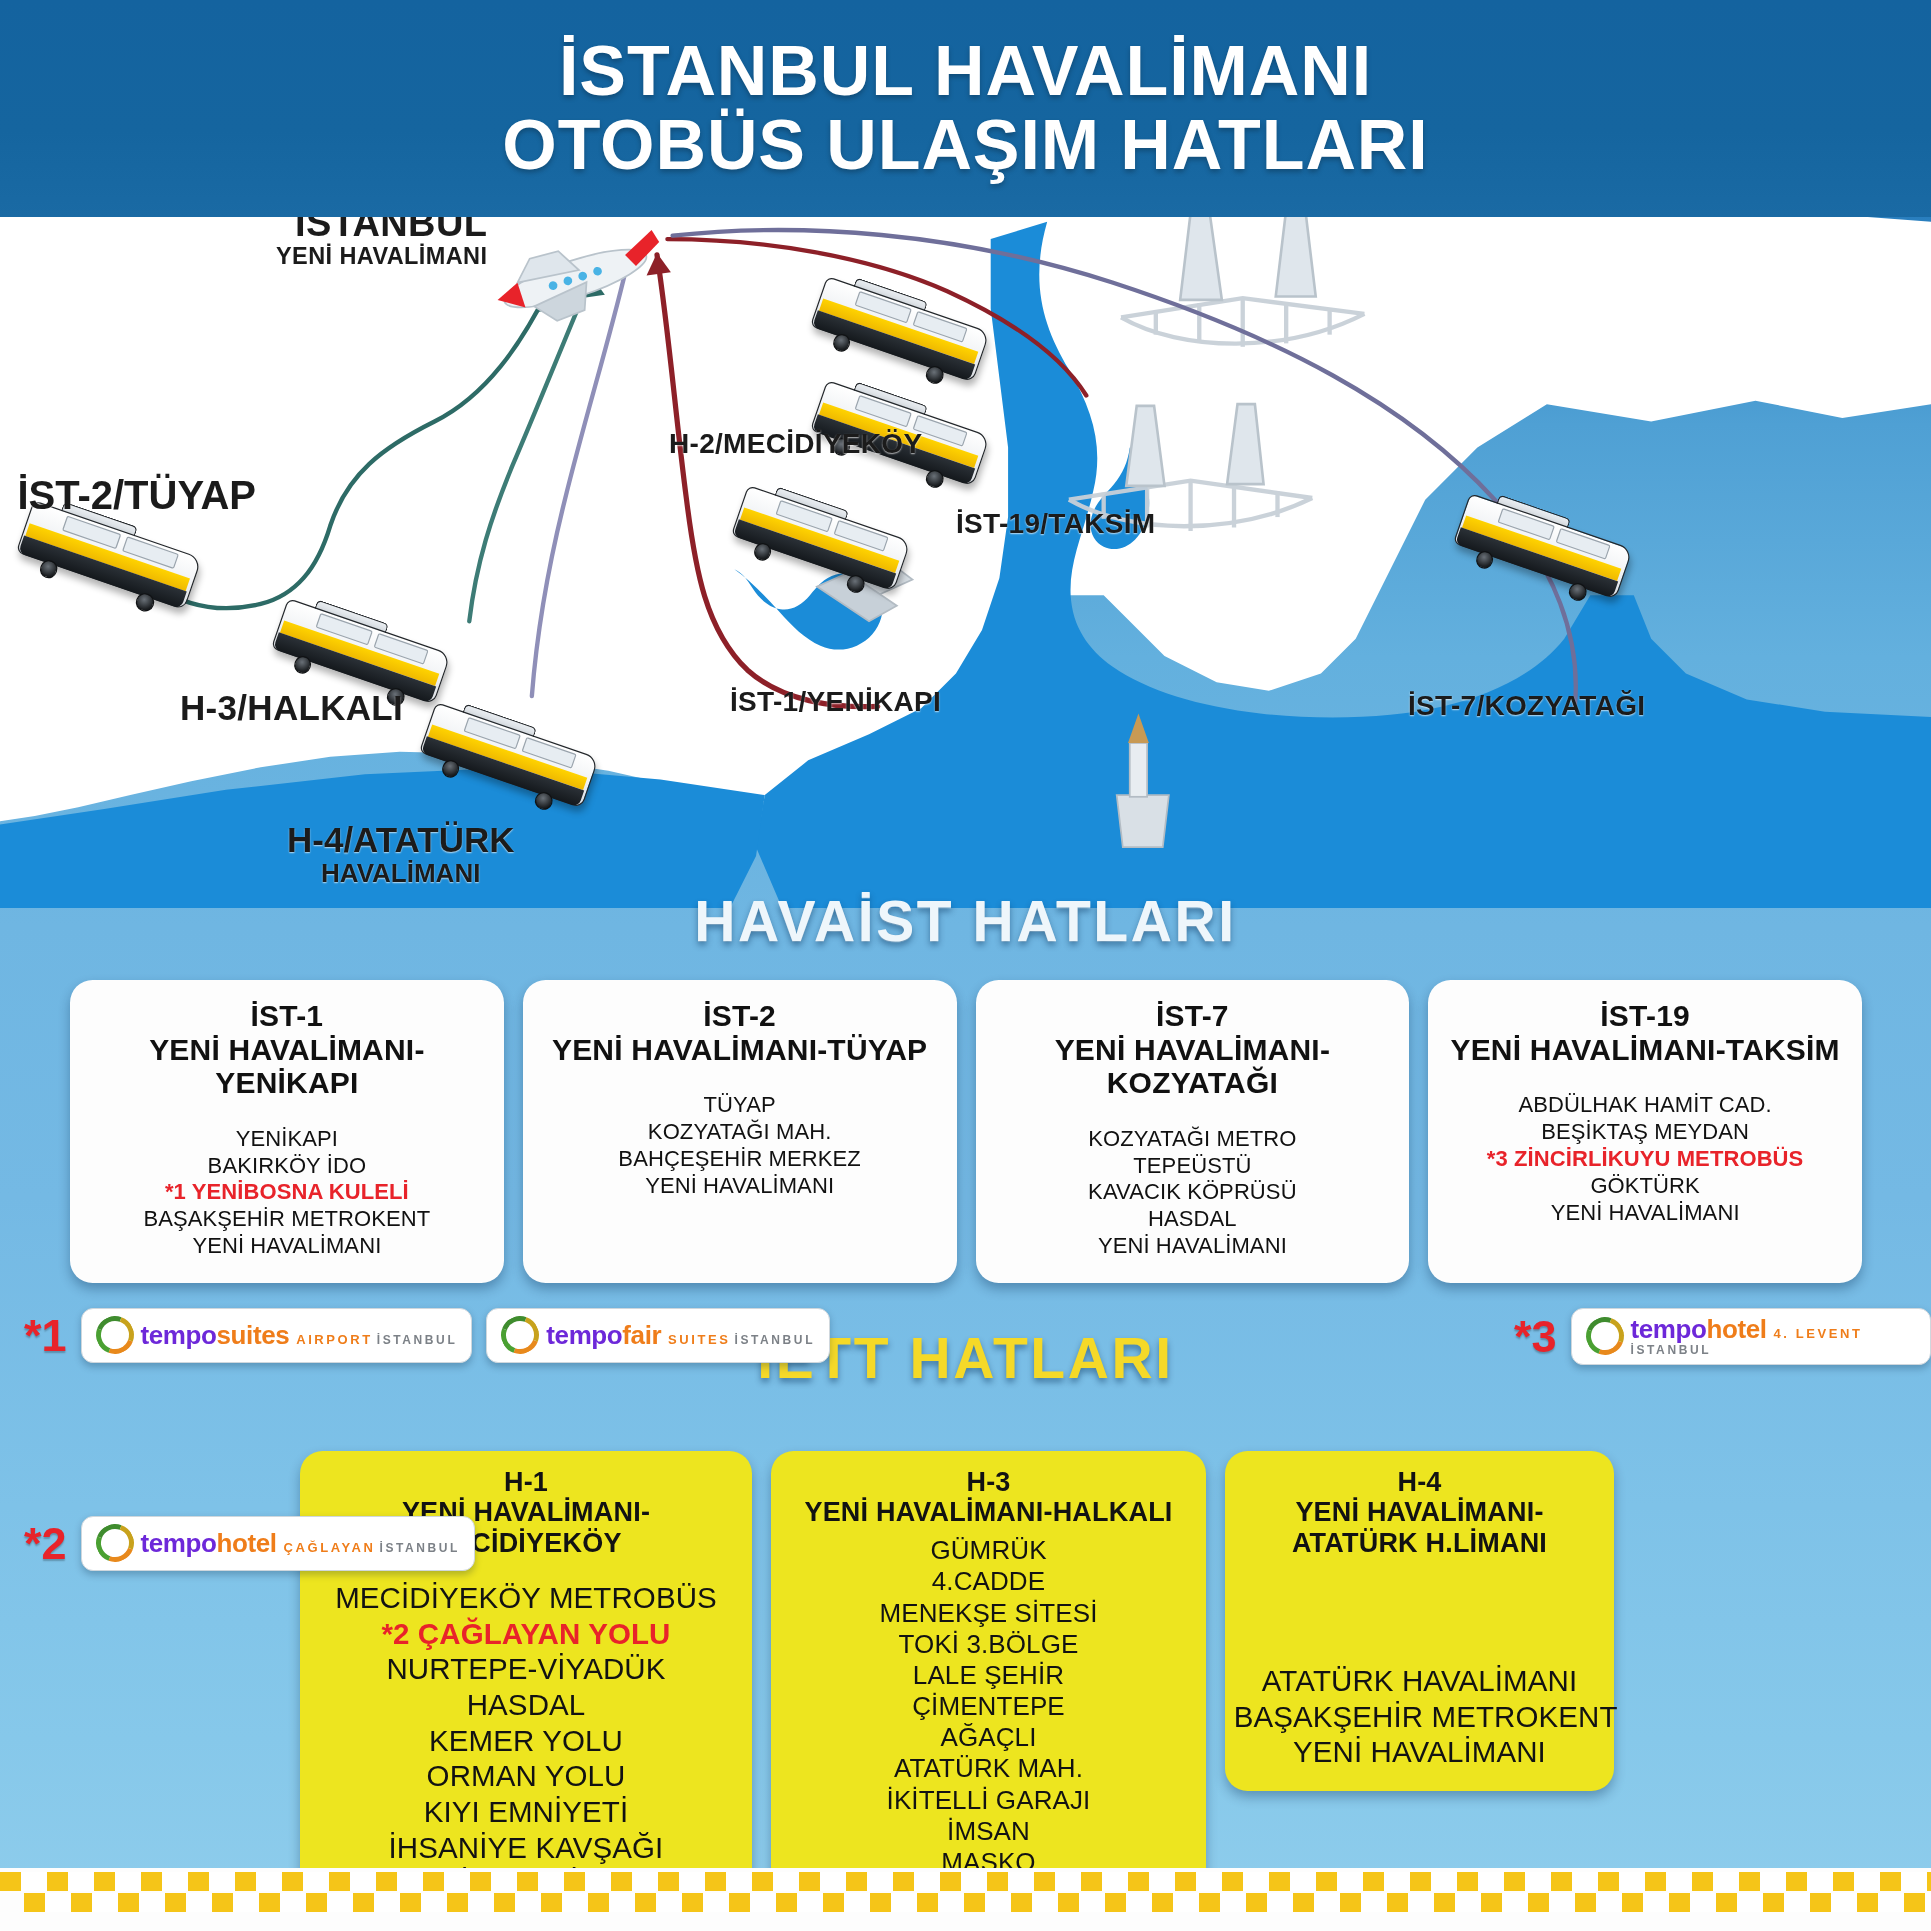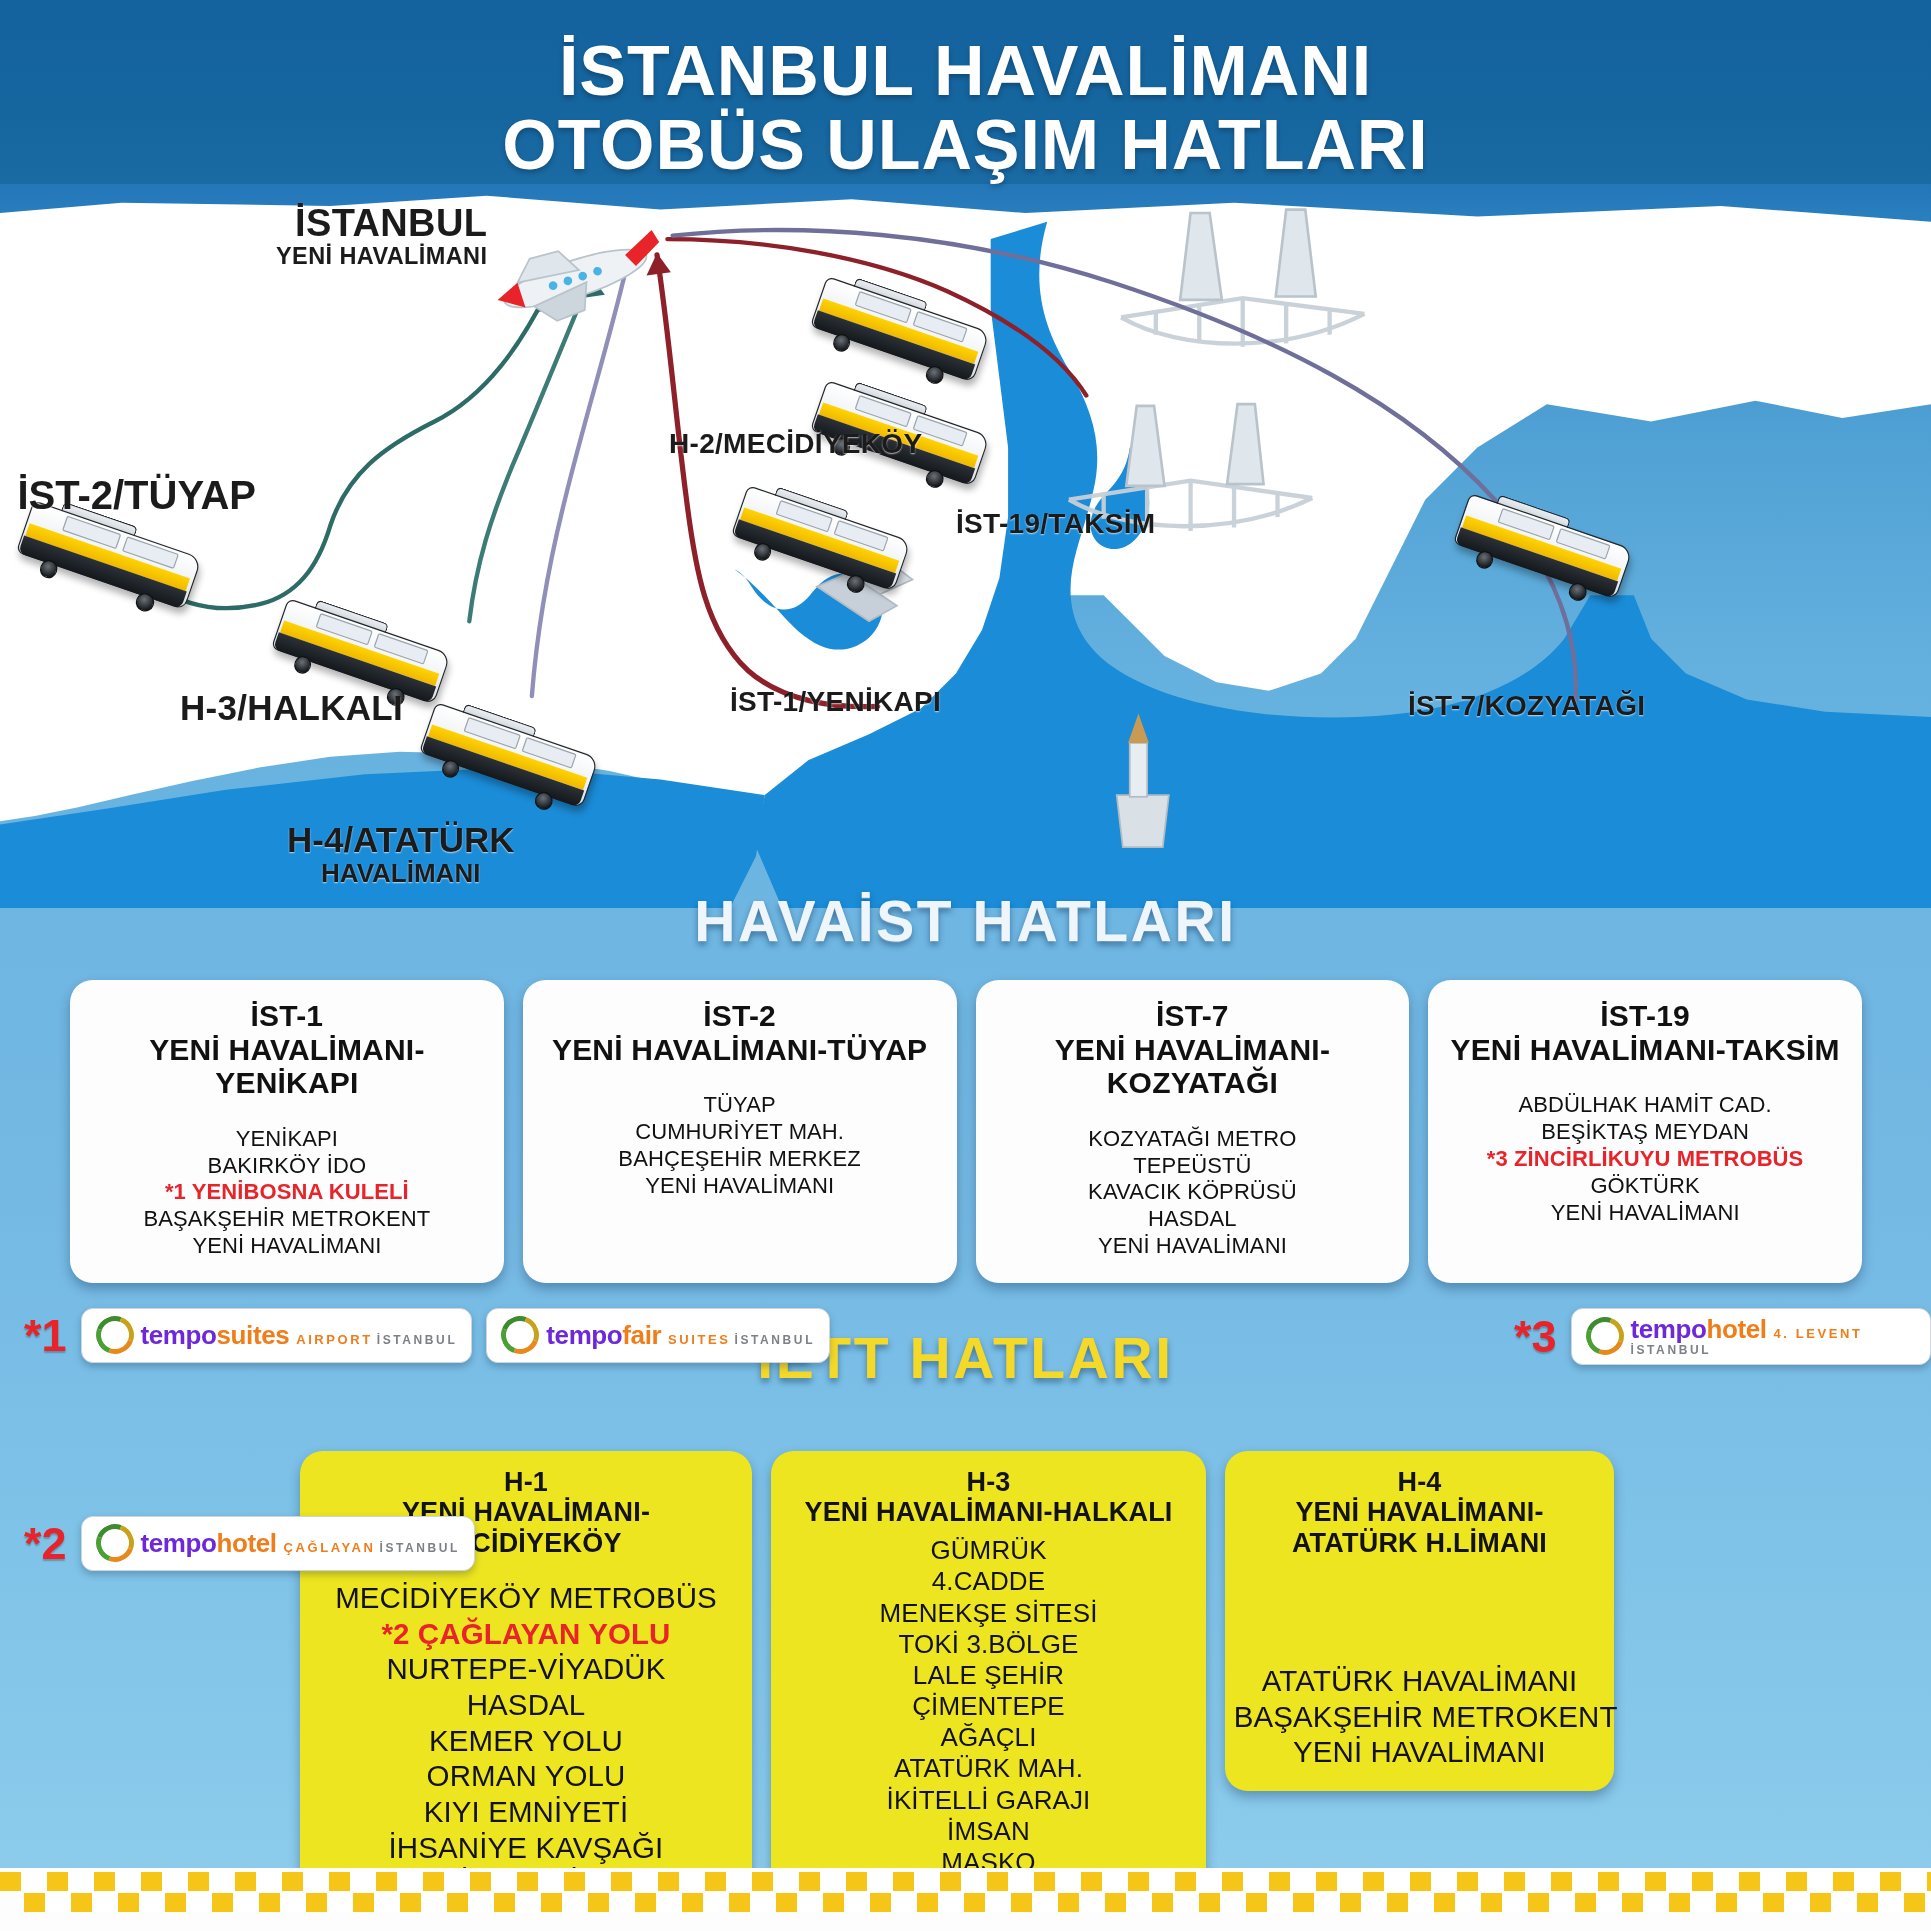--- a/index.html
+++ b/index.html
@@ -27,21 +27,21 @@
         #7ec2e8 78%,
         #86c8ea 90%,
         #8fcdec 100%);
     overflow: hidden;
   }
 
   
   .header {
     position: absolute;
     top: 0; left: 0; right: 0;
-    height: 184px;
+    height: 217px;
     background: linear-gradient(180deg,#14639f 0%, #15659f 60%, #1a6aa4 100%);
     z-index: 5;
   }
   .title {
     position: absolute;
     top: 35px; left: 0; right: 0;
     text-align: center;
     color: #ffffff;
     font-size: 70px;
     font-weight: bold;
@@ -492,21 +492,21 @@
       </div>
     </div>
 
     <div class="card-white">
       <div class="ct">
         <span>İST-2</span>
         <span class="line2">YENİ HAVALİMANI-TÜYAP</span>
       </div>
       <div class="stops">
         <div>TÜYAP</div>
-        <div>CUMHURİYET MAH.</div>
+        <div>KOZYATAĞI MAH.</div>
         <div>BAHÇEŞEHİR MERKEZ</div>
         <div>YENİ HAVALİMANI</div>
       </div>
     </div>
 
     <div class="card-white">
       <div class="ct">
         <span>İST-7</span>
         <span class="line2">YENİ HAVALİMANI-KOZYATAĞI</span>
       </div>

